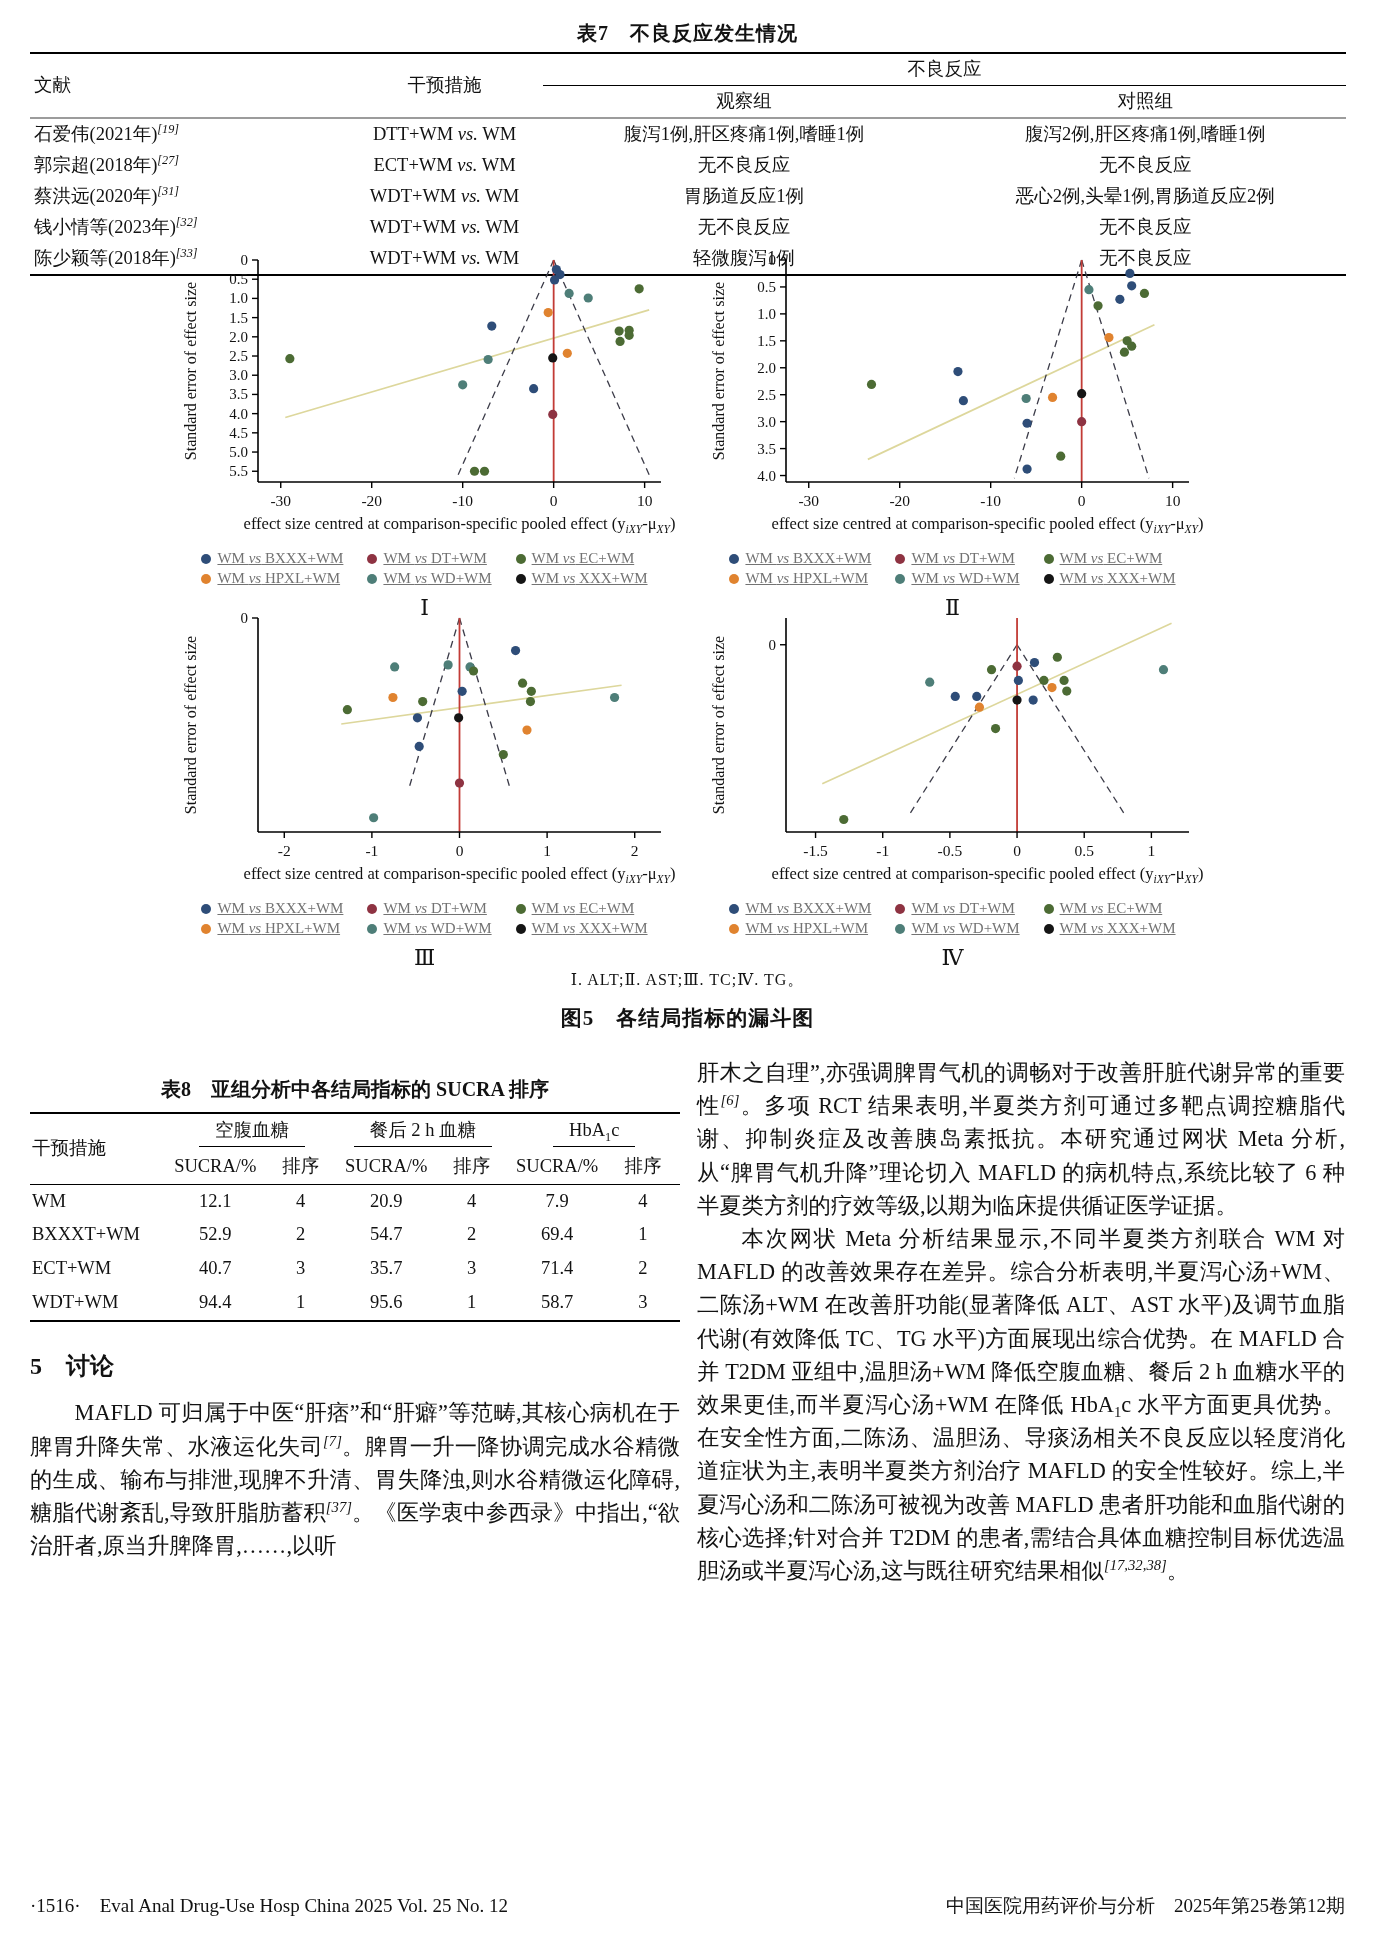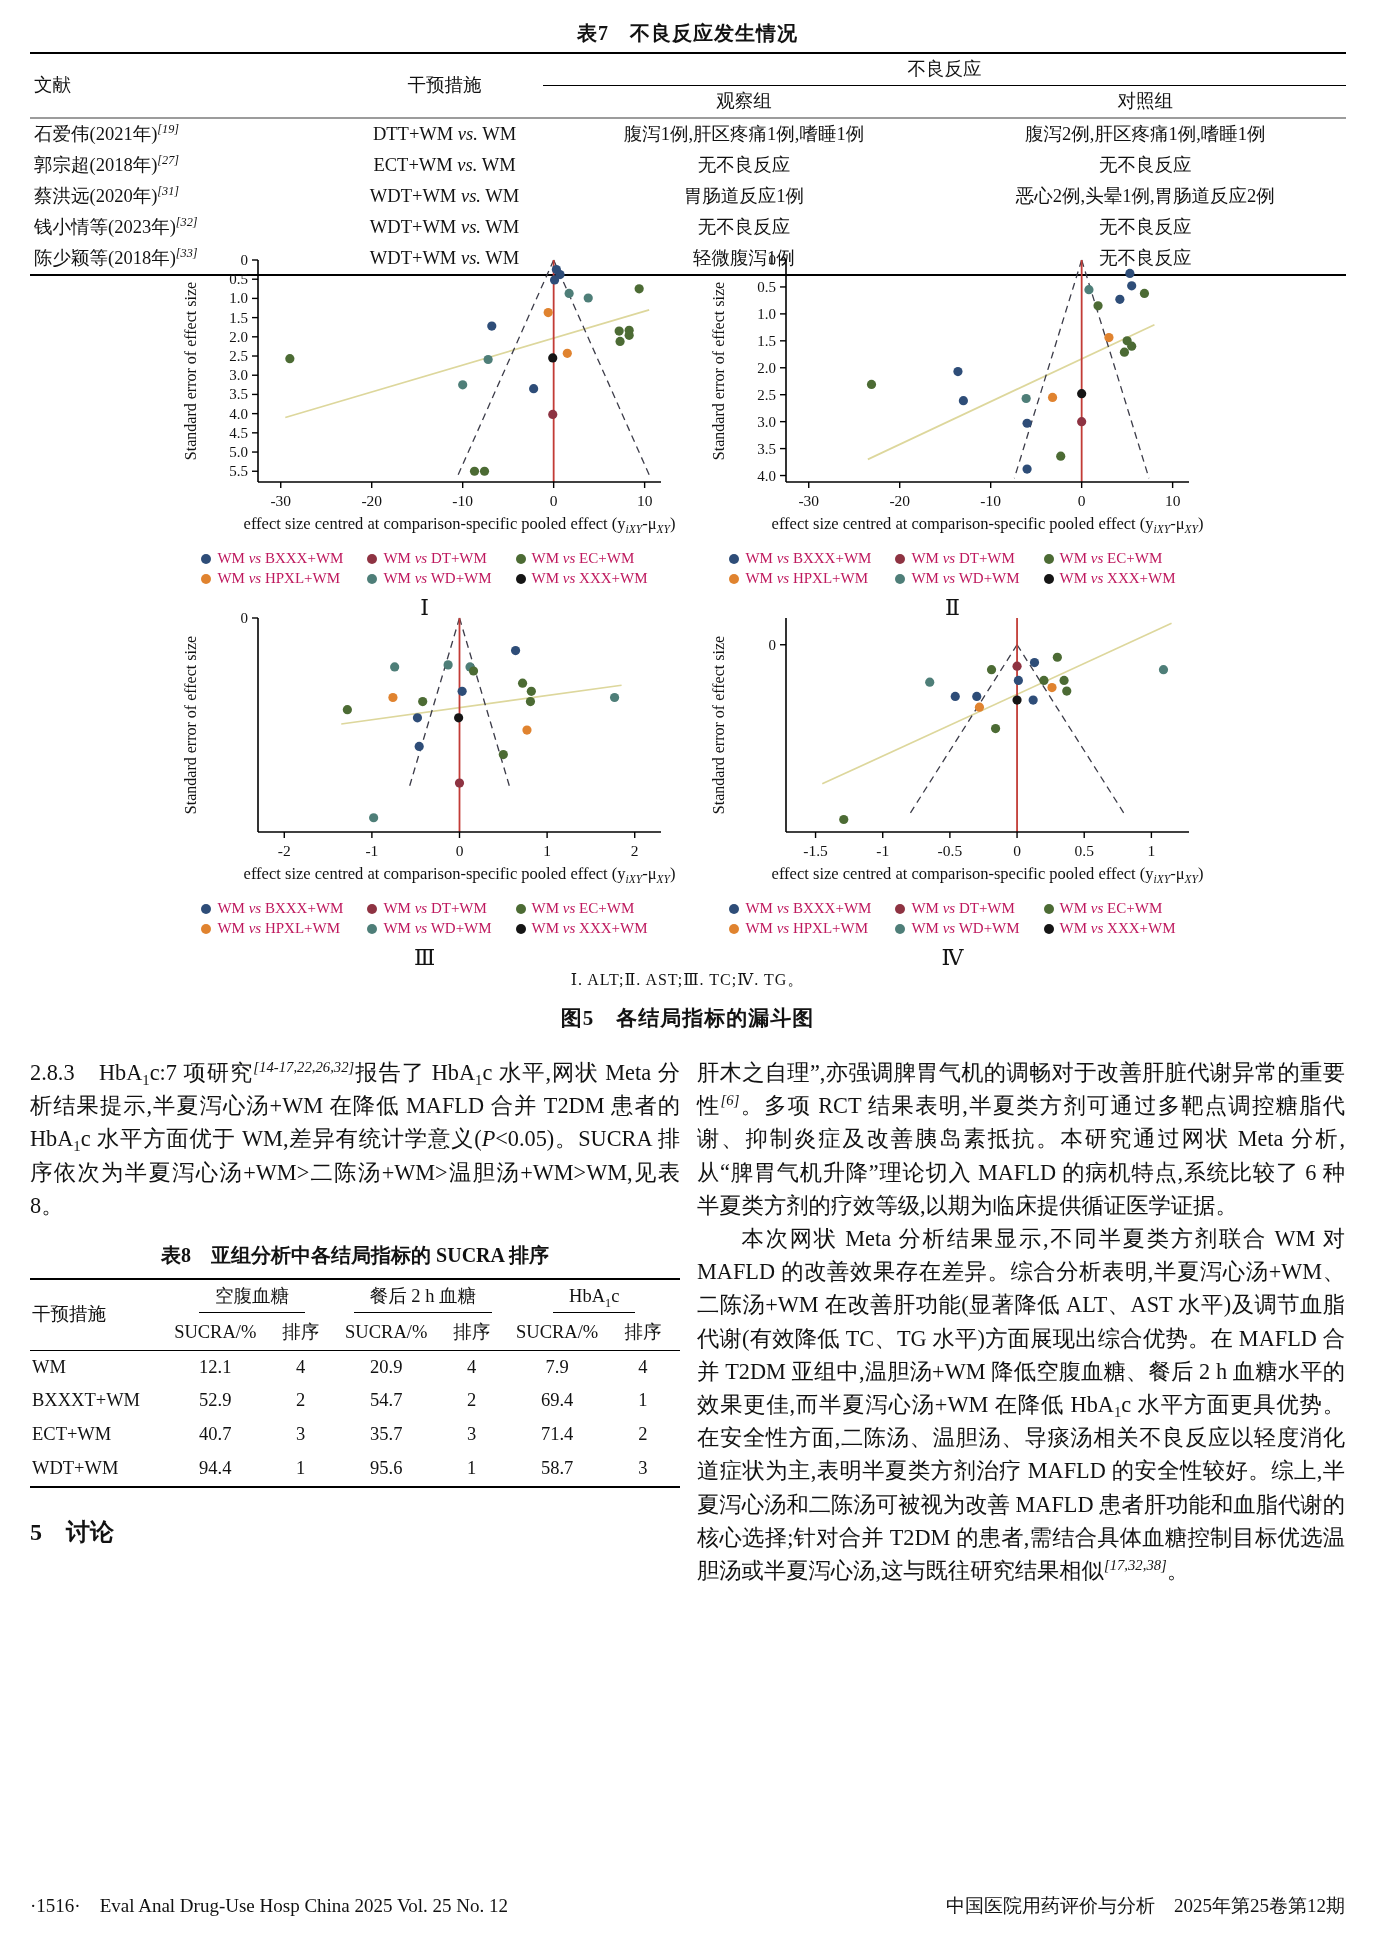--- a/index.html
+++ b/index.html
@@ -20,21 +20,21 @@
   #table7 th,#table7 td{font-weight:normal;text-align:center;padding:3px 4px;line-height:1.35;}
   #table7 .cell-left{text-align:left;}
   #table7 th.span-head{border-bottom:1.3px solid #000;}
   #table7 thead tr.sub th,#table7 thead th.rs{border-bottom:2.6px solid #9c9c9c;}
 
   
   .plot-group{width:505px;}
   .plot-svg{width:505px;}
   svg text{font-family:"Liberation Serif","DejaVu Serif",serif;fill:#121212;}
   .legend{display:grid;grid-template-columns:repeat(3,auto);justify-content:center;
-    column-gap:24px;row-gap:3px;margin-top:2px;font-size:15px;color:#be185d;}
+    column-gap:24px;row-gap:3px;margin-top:2px;font-size:15px;color:#737373;text-decoration:underline;}
   .lg-item{white-space:nowrap;display:flex;align-items:center;gap:6px;}
   .lg-dot{display:inline-block;width:10px;height:10px;border-radius:50%;}
   .numeral{text-align:center;font-size:22px;margin-top:8px;}
   #fig-items{top:970px;left:0;width:100%;text-align:center;font-size:16px;letter-spacing:1px;}
   #fig-caption{top:1004px;left:0;width:100%;text-align:center;font-size:21px;font-weight:bold;letter-spacing:1px;}
 
   
   .col{font-size:22.3px;line-height:33.2px;text-align:justify;}
   #col-left{left:30px;top:1056px;width:650px;}
   #col-right{left:697px;top:1056px;width:648px;}
@@ -435,21 +435,20 @@
       </span>
     </div>
   <div class="numeral">Ⅳ</div>
 </div>
 
 <div class="abs" id="fig-items">Ⅰ. ALT;Ⅱ. AST;Ⅲ. TC;Ⅳ. TG。</div>
 <div class="abs" id="fig-caption">图5　各结局指标的漏斗图</div>
 
 <div class="abs col" id="col-left">
   <div id="left-top">
-      <p class="para">2.8.3　HbA<sub>1</sub>c:7 项研究<sup>[14-17,22,26,32]</sup>报告了 HbA<sub>1</sub>c 水平,网状 Meta 分析结果提示,半夏泻心汤+WM 在降低 MAFLD 合并 T2DM 患者的 HbA<sub>1</sub>c 水平方面优于 WM,差异有统计学意义(<i>P</i>&lt;0.05)。SUCRA 排序依次为半夏泻心汤+WM&gt;二陈汤+WM&gt;温胆汤+WM&gt;WM,见表 8。</p>
     </div>
 
   <div class="t8-title">表8　亚组分析中各结局指标的 SUCRA 排序</div>
   <table id="table8">
     <colgroup>
       <col style="width:21%">
         <col style="width:15%">
         <col style="width:11.3%">
       <col style="width:15%">
         <col style="width:11.3%">
@@ -506,20 +505,23 @@
           <td>1</td>
           <td>95.6</td>
           <td>1</td>
           <td>58.7</td>
           <td>3</td>
         </tr>
       </tbody>
   </table>
 
   <h2 class="section">5　讨论</h2>
+  <div id="left-bottom">
+      <p class="para indent">MAFLD 可归属于中医“肝痞”和“肝癖”等范畴,其核心病机在于脾胃升降失常、水液运化失司<sup>[7]</sup>。脾胃一升一降协调完成水谷精微的生成、输布与排泄,现脾不升清、胃失降浊,则水谷精微运化障碍,糖脂代谢紊乱,导致肝脂肪蓄积<sup>[37]</sup>。《医学衷中参西录》中指出,“欲治肝者,原当升脾降胃,……,以听</p>
+    </div>
 </div>
 
 <div class="abs col" id="col-right">
     <p class="para">肝木之自理”,亦强调脾胃气机的调畅对于改善肝脏代谢异常的重要性<sup>[6]</sup>。多项 RCT 结果表明,半夏类方剂可通过多靶点调控糖脂代谢、抑制炎症及改善胰岛素抵抗。本研究通过网状 Meta 分析,从“脾胃气机升降”理论切入 MAFLD 的病机特点,系统比较了 6 种半夏类方剂的疗效等级,以期为临床提供循证医学证据。</p>
     <p class="para indent">本次网状 Meta 分析结果显示,不同半夏类方剂联合 WM 对 MAFLD 的改善效果存在差异。综合分析表明,半夏泻心汤+WM、二陈汤+WM 在改善肝功能(显著降低 ALT、AST 水平)及调节血脂代谢(有效降低 TC、TG 水平)方面展现出综合优势。在 MAFLD 合并 T2DM 亚组中,温胆汤+WM 降低空腹血糖、餐后 2 h 血糖水平的效果更佳,而半夏泻心汤+WM 在降低 HbA<sub>1</sub>c 水平方面更具优势。在安全性方面,二陈汤、温胆汤、导痰汤相关不良反应以轻度消化道症状为主,表明半夏类方剂治疗 MAFLD 的安全性较好。综上,半夏泻心汤和二陈汤可被视为改善 MAFLD 患者肝功能和血脂代谢的核心选择;针对合并 T2DM 的患者,需结合具体血糖控制目标优选温胆汤或半夏泻心汤,这与既往研究结果相似<sup>[17,32,38]</sup>。</p>
   </div>
 
 <div class="abs footer" id="footer-left">·1516·　Eval Anal Drug-Use Hosp China 2025 Vol. 25 No. 12</div>
 <div class="abs footer" id="footer-right">中国医院用药评价与分析　2025年第25卷第12期</div>
 

